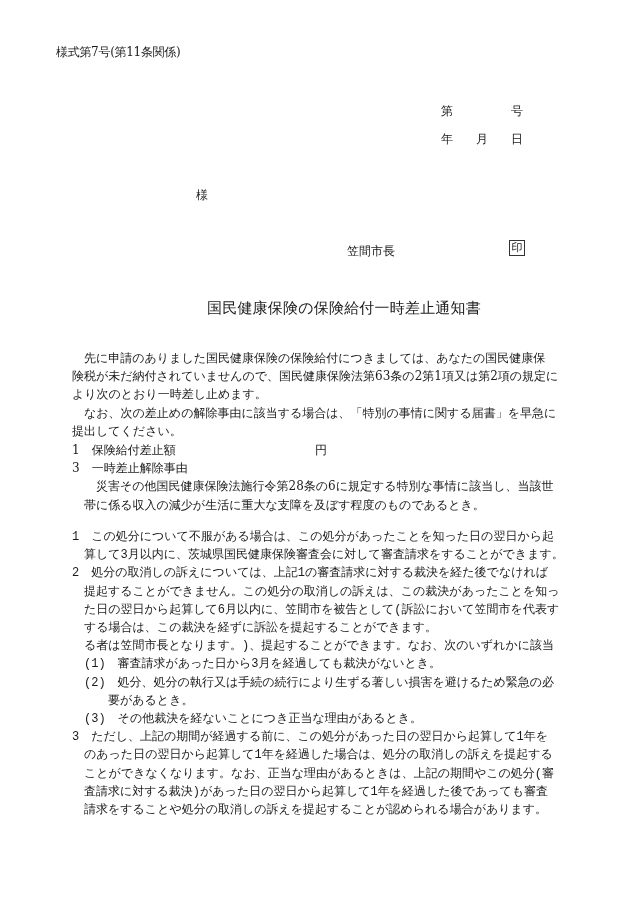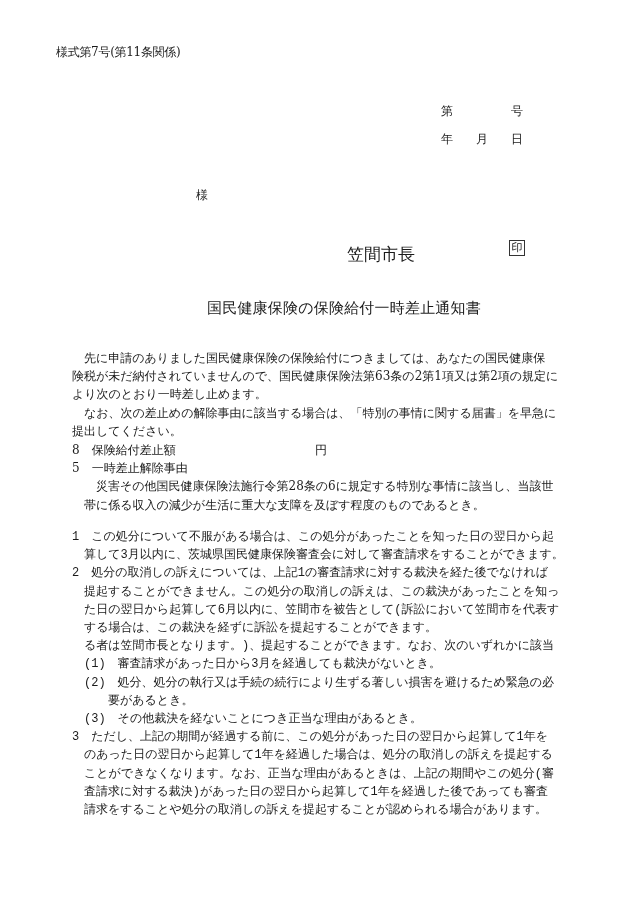--- a/index.html
+++ b/index.html
@@ -9,21 +9,21 @@
       color: #1a1a1a;
     }
     .abs { position: absolute; white-space: nowrap; }
     .form-label { left: 56px; top: 44px; font-size: 12px; letter-spacing: -0.3px; }
     .no-dai { left: 441px; top: 103px; font-size: 12px; }
     .no-go { left: 511px; top: 103px; font-size: 12px; }
     .date-nen { left: 441px; top: 131px; font-size: 12px; }
     .date-tsuki { left: 476px; top: 131px; font-size: 12px; }
     .date-hi { left: 511px; top: 131px; font-size: 12px; }
     .sama { left: 196px; top: 187px; font-size: 12px; }
-    .mayor { left: 347px; top: 243px; font-size: 17px; }
+    .mayor { left: 347px; top: 243px; font-size: 12px; }
     .seal {
       left: 509px; top: 240px; width: 14px; height: 14px;
       border: 1px solid #333; font-size: 11px; line-height: 14px;
       text-align: center;
     }
     .title { left: 207px; top: 299px; font-size: 15px; letter-spacing: 0.2px; font-family: Liberation Serif, serif; }
 
     .body { position: absolute; left: 64px; width: 500px; font-size: 12px; line-height: 18.2px; margin-left: 8px; }
     .body p { margin: 0; white-space: nowrap; }
     .p-intro { top: 349px; }
@@ -55,24 +55,24 @@
 <div class="body p-intro">
   <p>　先に申請のありました国民健康保険の保険給付につきましては、あなたの国民健康保</p>
   <p>険税が未だ納付されていませんので、国民健康保険法第63条の2第1項又は第2項の規定に</p>
   <p>より次のとおり一時差し止めます。</p>
   <p>　なお、次の差止めの解除事由に該当する場合は、「特別の事情に関する届書」を早急に</p>
   <p>提出してください。</p>
 </div>
 
 <div class="body p-items">
   <p class="amount-row">
-    <span>8　保険給付差止額</span>
+    <span>1　保険給付差止額</span>
     <span class="amount-yen">円</span>
   </p>
-  <p>5　一時差止解除事由</p>
+  <p>3　一時差止解除事由</p>
   <p>　　災害その他国民健康保険法施行令第28条の6に規定する特別な事情に該当し、当該世</p>
   <p>　帯に係る収入の減少が生活に重大な支障を及ぼす程度のものであるとき。</p>
 </div>
 
 <div class="body p-notes">
   <p>1　この処分について不服がある場合は、この処分があったことを知った日の翌日から起</p>
   <p>　算して3月以内に、茨城県国民健康保険審査会に対して審査請求をすることができます。</p>
   <p>2　処分の取消しの訴えについては、上記1の審査請求に対する裁決を経た後でなければ</p>
   <p>　提起することができません。この処分の取消しの訴えは、この裁決があったことを知っ</p>
   <p>　た日の翌日から起算して6月以内に、笠間市を被告として(訴訟において笠間市を代表す</p>

